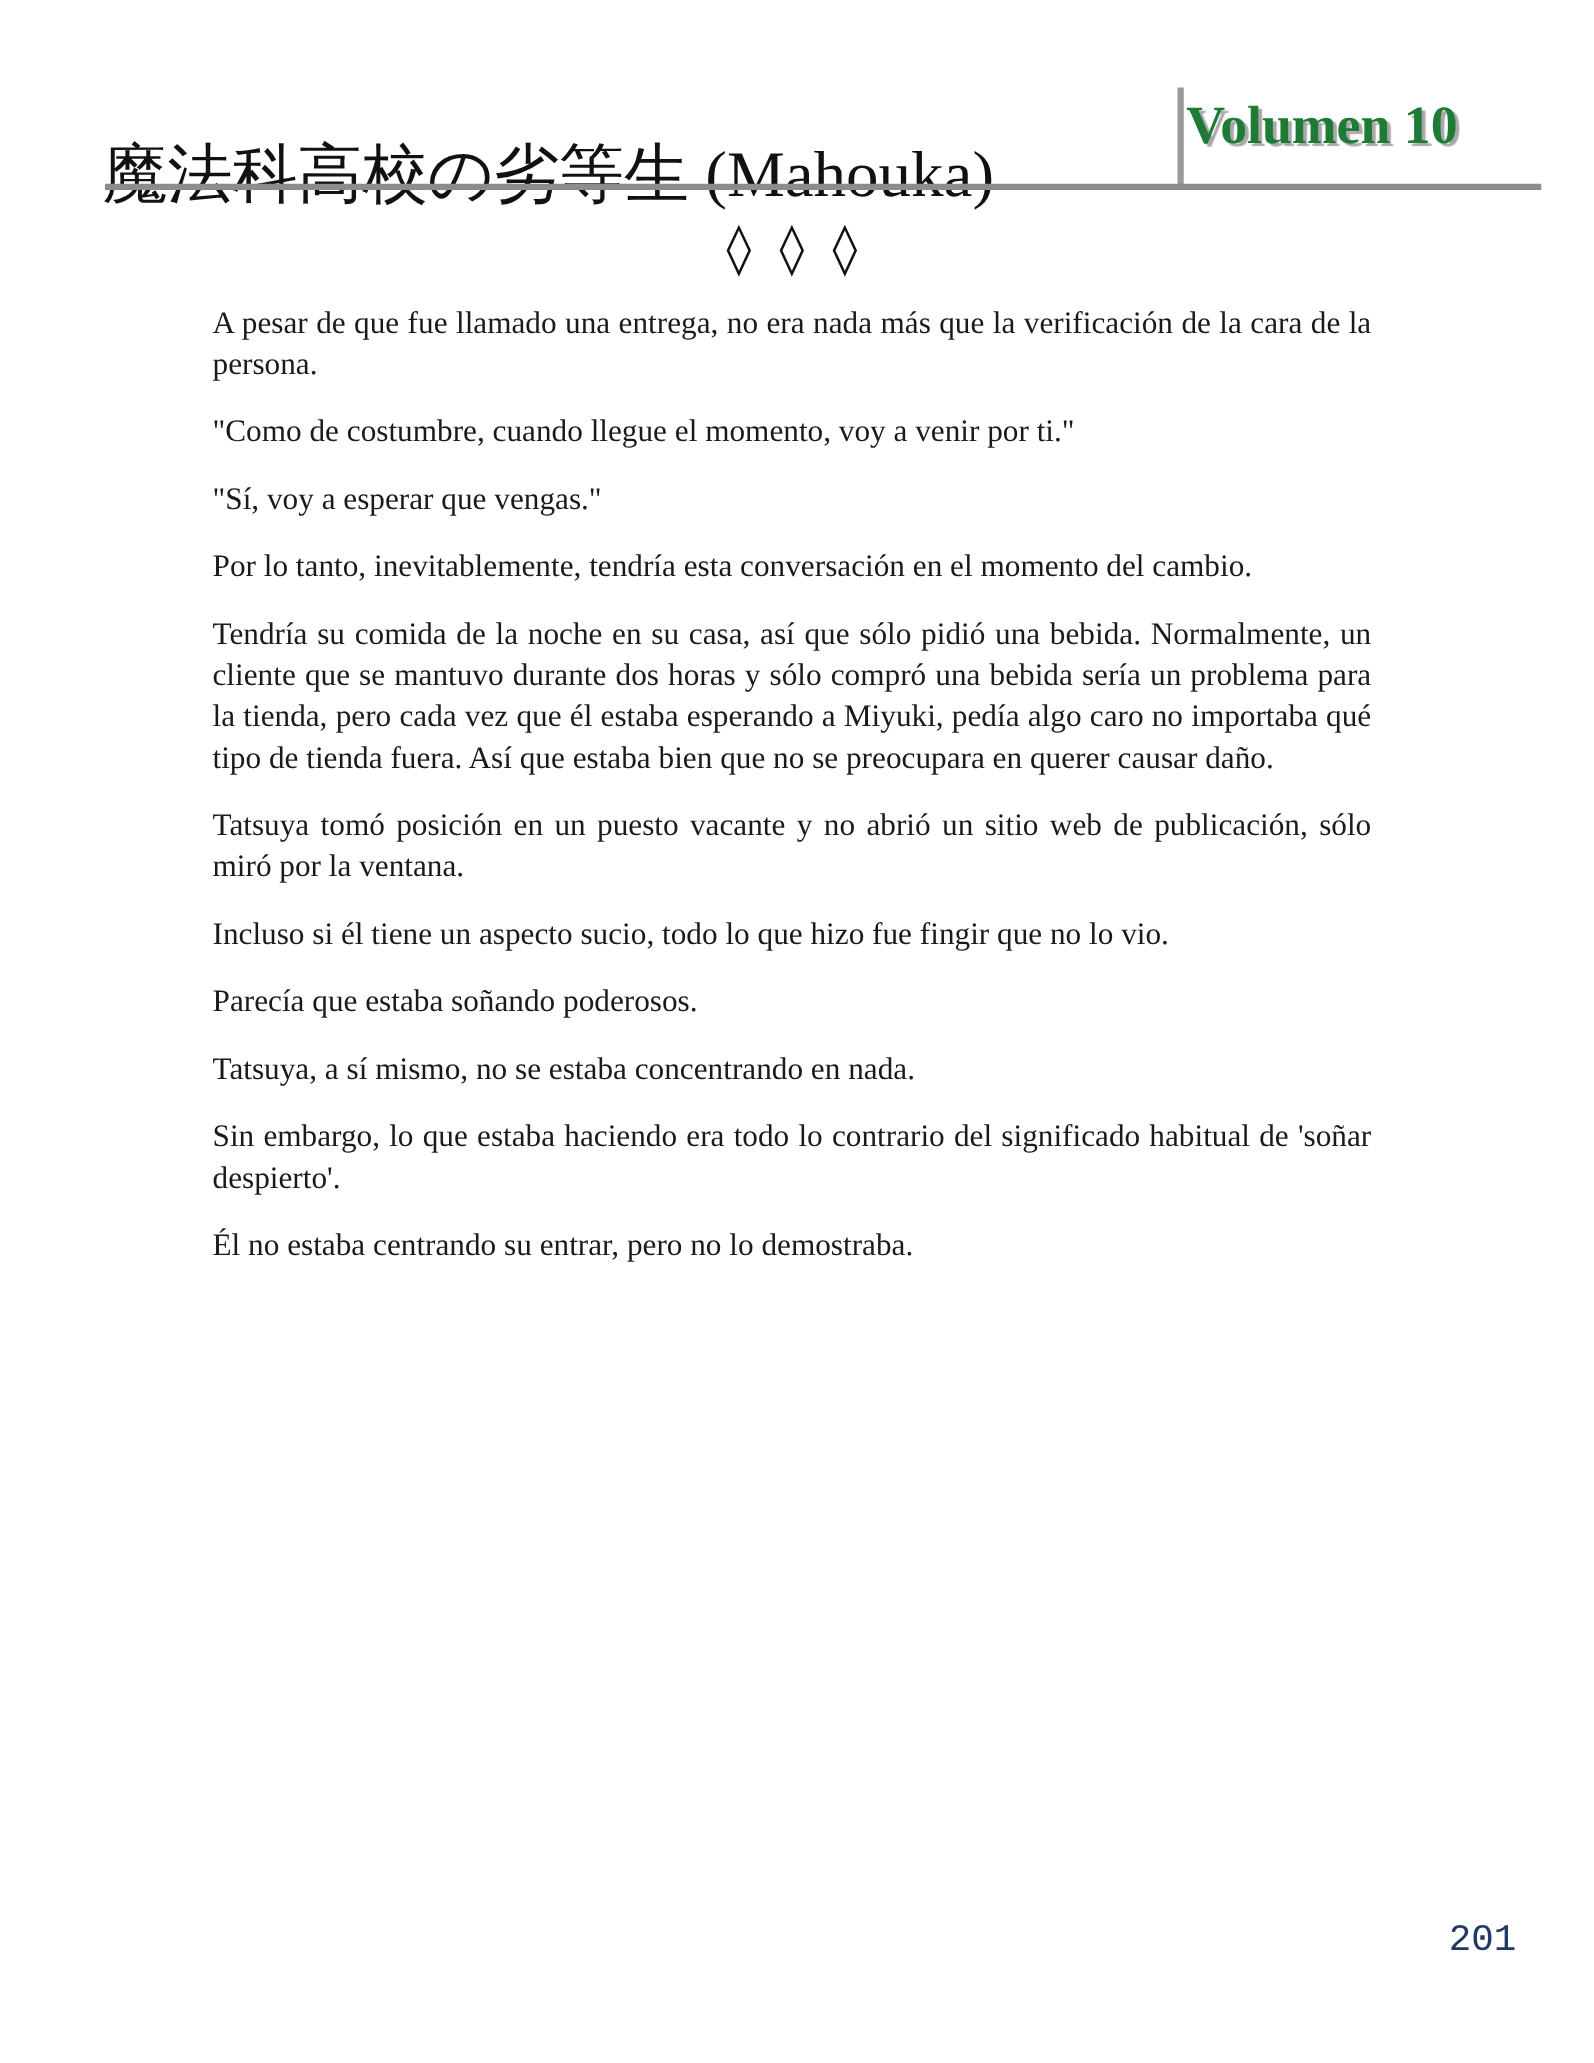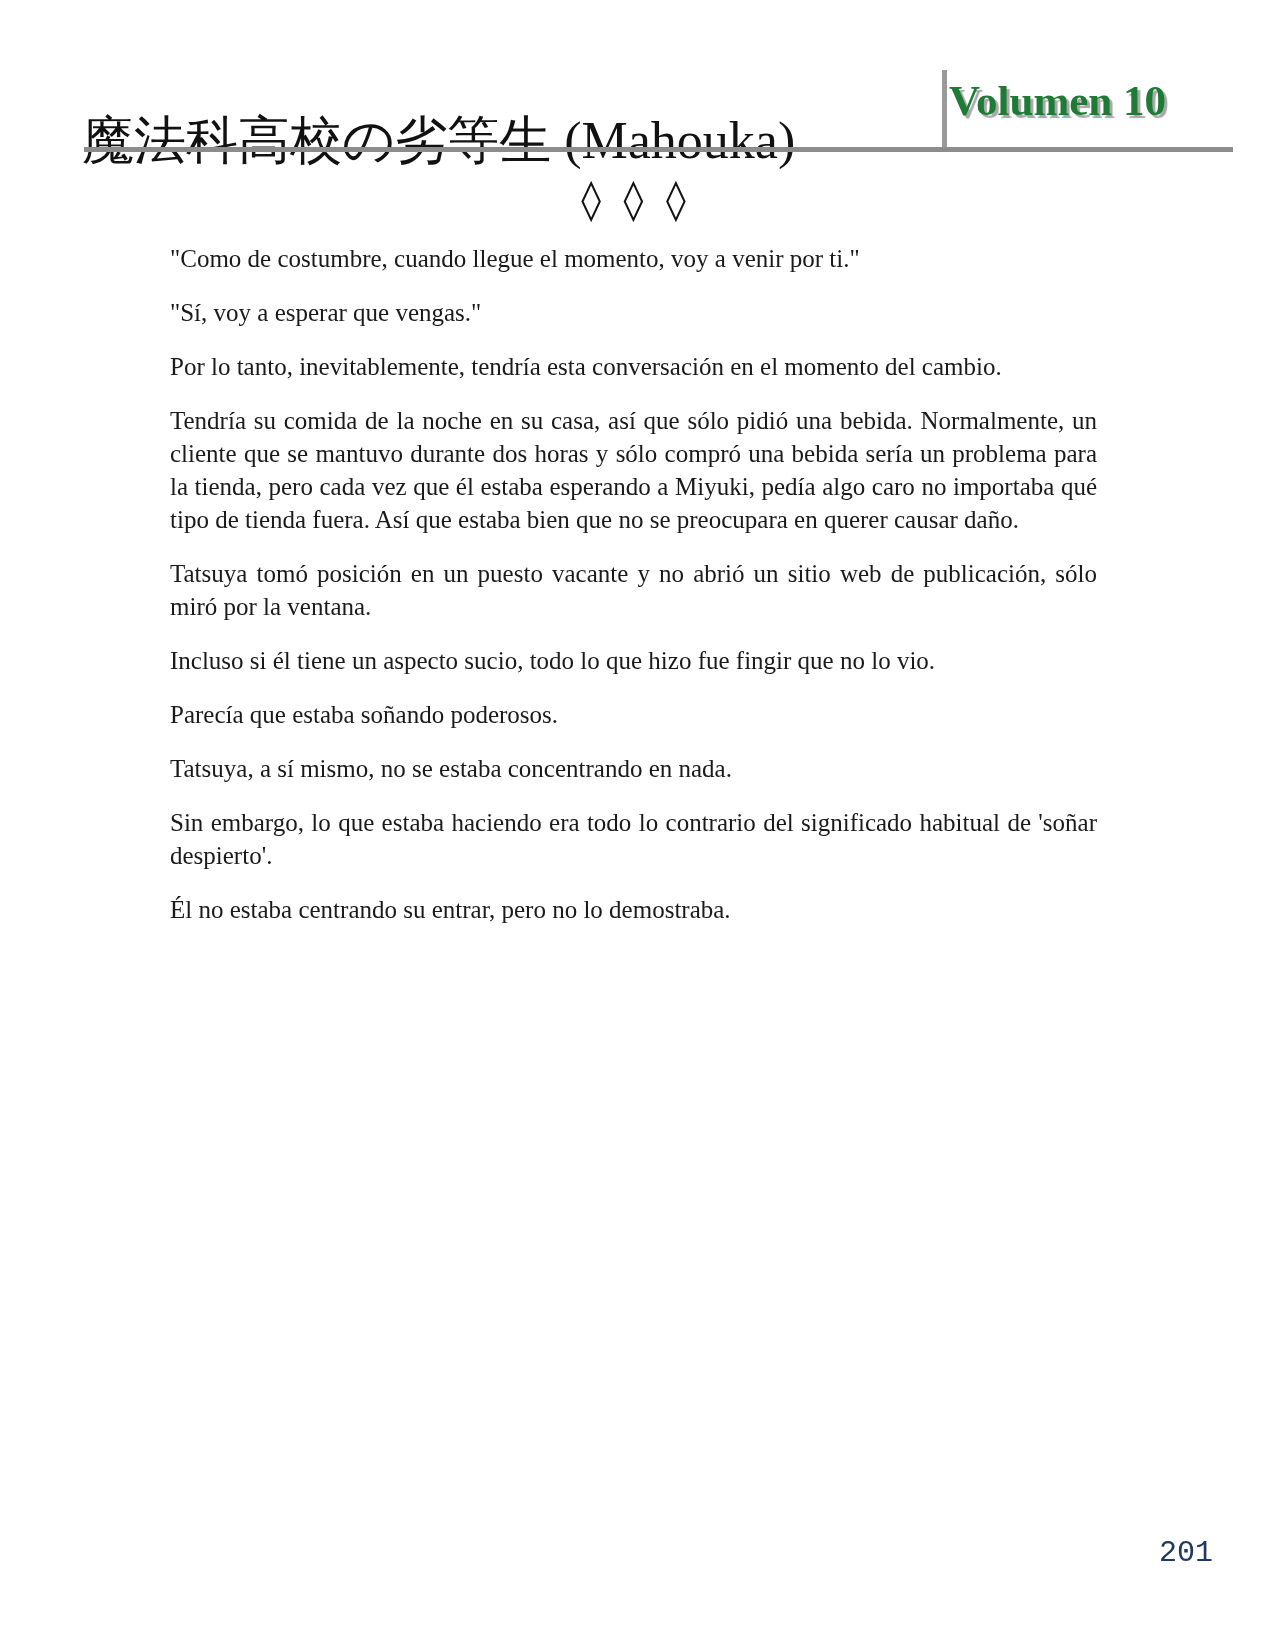--- a/index.html
+++ b/index.html
@@ -97,20 +97,21 @@
 
   <div class="header-vbar"></div>
 
   <div class="volume-label">Volumen 10</div>
 
   <div class="header-rule"></div>
 
   <div class="scene-break">◊ ◊ ◊</div>
 
   <div class="paragraphs">
+      <p>A pesar de que fue llamado una entrega, no era nada más que la verificación de la cara de la persona.</p>
       <p>"Como de costumbre, cuando llegue el momento, voy a venir por ti."</p>
       <p>"Sí, voy a esperar que vengas."</p>
       <p>Por lo tanto, inevitablemente, tendría esta conversación en el momento del cambio.</p>
       <p>Tendría su comida de la noche en su casa, así que sólo pidió una bebida. Normalmente, un cliente que se mantuvo durante dos horas y sólo compró una bebida sería un problema para la tienda, pero cada vez que él estaba esperando a Miyuki, pedía algo caro no importaba qué tipo de tienda fuera. Así que estaba bien que no se preocupara en querer causar daño.</p>
       <p>Tatsuya tomó posición en un puesto vacante y no abrió un sitio web de publicación, sólo miró por la ventana.</p>
       <p>Incluso si él tiene un aspecto sucio, todo lo que hizo fue fingir que no lo vio.</p>
       <p>Parecía que estaba soñando poderosos.</p>
       <p>Tatsuya, a sí mismo, no se estaba concentrando en nada.</p>
       <p>Sin embargo, lo que estaba haciendo era todo lo contrario del significado habitual de 'soñar despierto'.</p>
       <p>Él no estaba centrando su entrar, pero no lo demostraba.</p>

